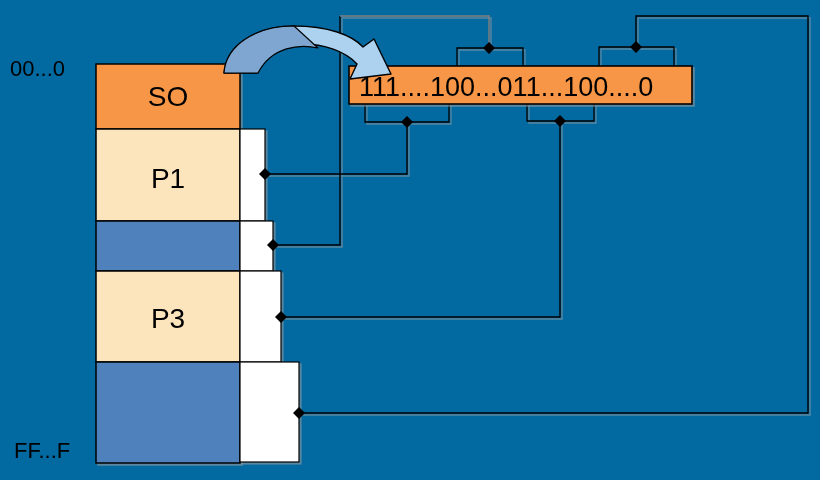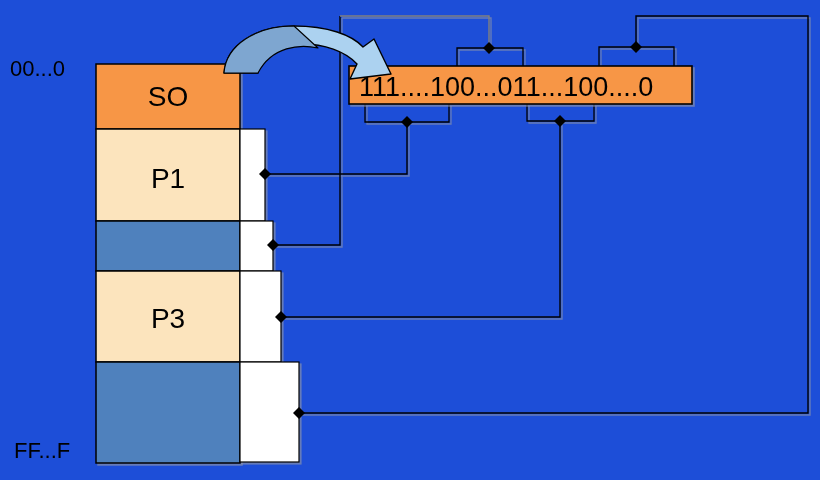--- a/index.html
+++ b/index.html
@@ -1,20 +1,20 @@
 <!DOCTYPE html>
 <html><head>
 <meta charset="utf-8">
 <style>
   html, body { margin: 0; padding: 0; background: #ffffff; }
   #stage {
     position: relative;
     width: 820px;
     height: 480px;
-    background: #1d4ed8;
+    background: #0369a1;
     font-family: "Liberation Sans", sans-serif;
     overflow: hidden;
   }
   svg { display: block; }
   .shadowed { filter: drop-shadow(2px 2px 0px rgba(160,160,160,0.55)); }
   text { fill: #000000; }
   .seg-label { font-size: 28px; }
   .addr-label { font-size: 22px; }
   .bitmap-label { font-size: 27px; }
 </style>

